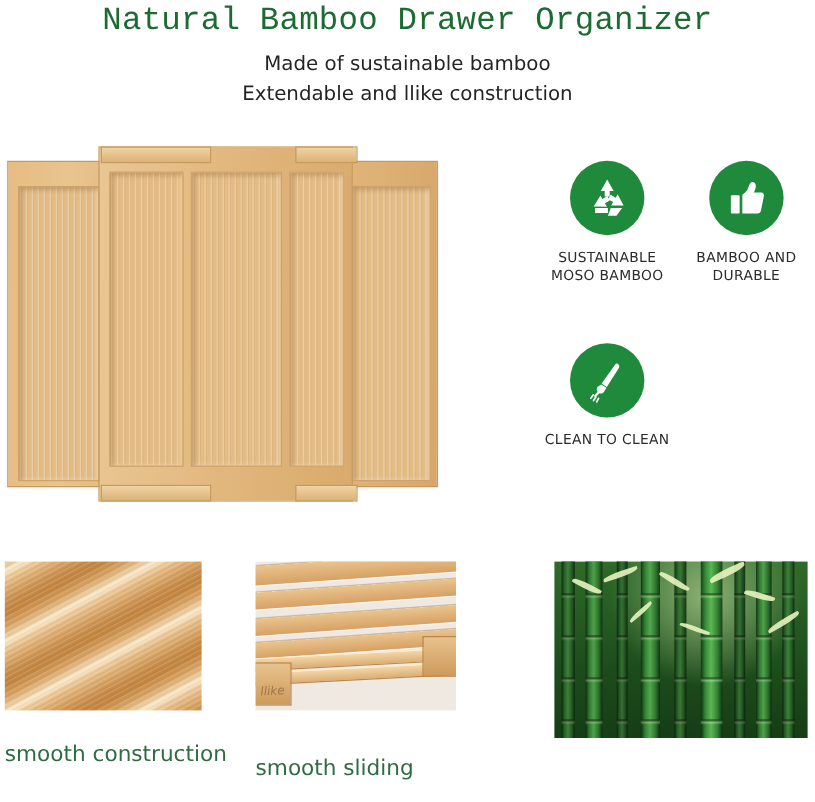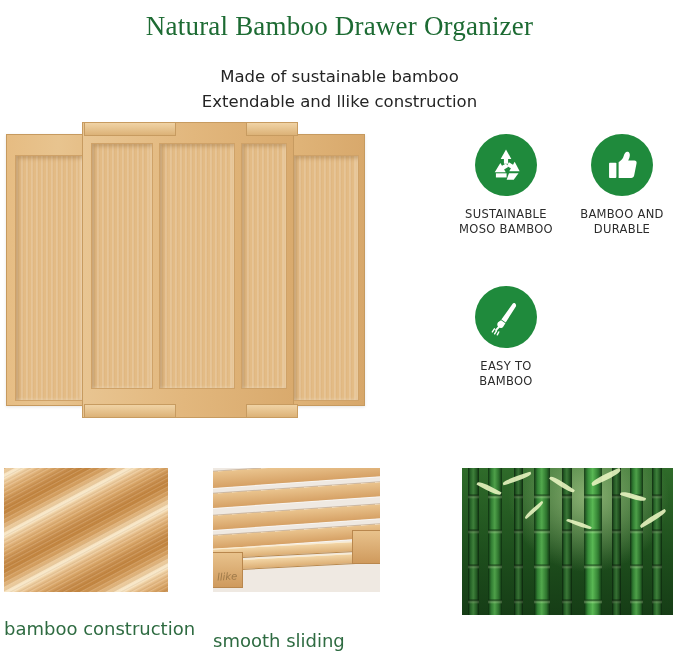--- a/index.html
+++ b/index.html
@@ -17,38 +17,38 @@
   }
 
   
   #header {
     position: absolute;
     left: 0; top: 0;
     width: 679px;
     text-align: center;
   }
   #main-title {
-    margin: 8px;
+    margin: 0;
     padding-top: 2px;
     font-size: 27px;
     font-weight: 400;
     color: #1d6b33;
     letter-spacing: 0.2px;
     line-height: 1.25;
-    font-family: Liberation Serif, serif;
+    font-family: Liberation Mono, monospace;
   }
   .subtitle {
     margin: 0;
     font-size: 16.5px;
     font-weight: 400;
     color: #242424;
     line-height: 1.5;
     font-family: "DejaVu Sans", sans-serif;
   }
-  #subtitle-1 { padding-top: 5px; margin-top: 16px; }
+  #subtitle-1 { padding-top: 5px; }
 
   
   #hero-product {
     position: absolute;
     left: 6px;
     top: 122px;
     width: 359px;
     height: 296px;
   }
   
@@ -325,21 +325,21 @@
       <svg width="38" height="38" viewBox="0 0 64 64" aria-hidden="true">
         <g fill="#ffffff">
           <path d="M46.5 8.5 C48.6 9.6 49.6 12.1 48.6 14.2 L31.5 41.2 L24.2 36.4 L43.2 9.6
                    C44 8.3 45.3 7.9 46.5 8.5 Z"></path>
           <path d="M23.6 37.6 L31 42.4 L27.6 47.8 C26.2 50 23.4 51 21 50.2
                    L15.5 56 L13.2 53.8 L18.5 48.2 C16.8 46 17 43 18.6 40.8 Z"></path>
           <path d="M12.5 52 L9 57.2 M16 55.2 L12.8 60.4 M19.8 57.2 L17.3 62" stroke="#ffffff" stroke-width="2.4" stroke-linecap="round" fill="none"></path>
         </g>
       </svg>
     </div>
-    <div class="feature-label">EASY TO BAMBOO</div>
+    <div class="feature-label">CLEAN TO CLEAN</div>
   </div>
 
 </div>
 
 <div id="panel-solid" class="detail-panel">
   <div id="photo-solid" class="detail-photo"></div>
 </div>
 
 <div id="panel-smooth" class="detail-panel">
   <div id="photo-smooth" class="detail-photo">
@@ -370,14 +370,14 @@
     <div class="leaf" style="left:40px;  top:8px;  width:30px; height:5px; transform:rotate(-18deg);"></div>
     <div class="leaf" style="left:86px;  top:14px; width:28px; height:5px; transform:rotate(34deg);"></div>
     <div class="leaf" style="left:128px; top:6px;  width:32px; height:6px; transform:rotate(-24deg);"></div>
     <div class="leaf" style="left:158px; top:26px; width:26px; height:5px; transform:rotate(18deg);"></div>
     <div class="leaf" style="left:176px; top:48px; width:30px; height:5px; transform:rotate(-30deg);"></div>
     <div class="leaf" style="left:60px;  top:40px; width:24px; height:4px; transform:rotate(-40deg);"></div>
     <div class="leaf" style="left:104px; top:54px; width:26px; height:4px; transform:rotate(22deg);"></div>
   </div>
 </div>
 
-<div id="caption-solid" class="detail-caption">bamboo construction</div>
+<div id="caption-solid" class="detail-caption">smooth construction</div>
 <div id="caption-smooth" class="detail-caption">smooth sliding</div>
 
 </body></html>

